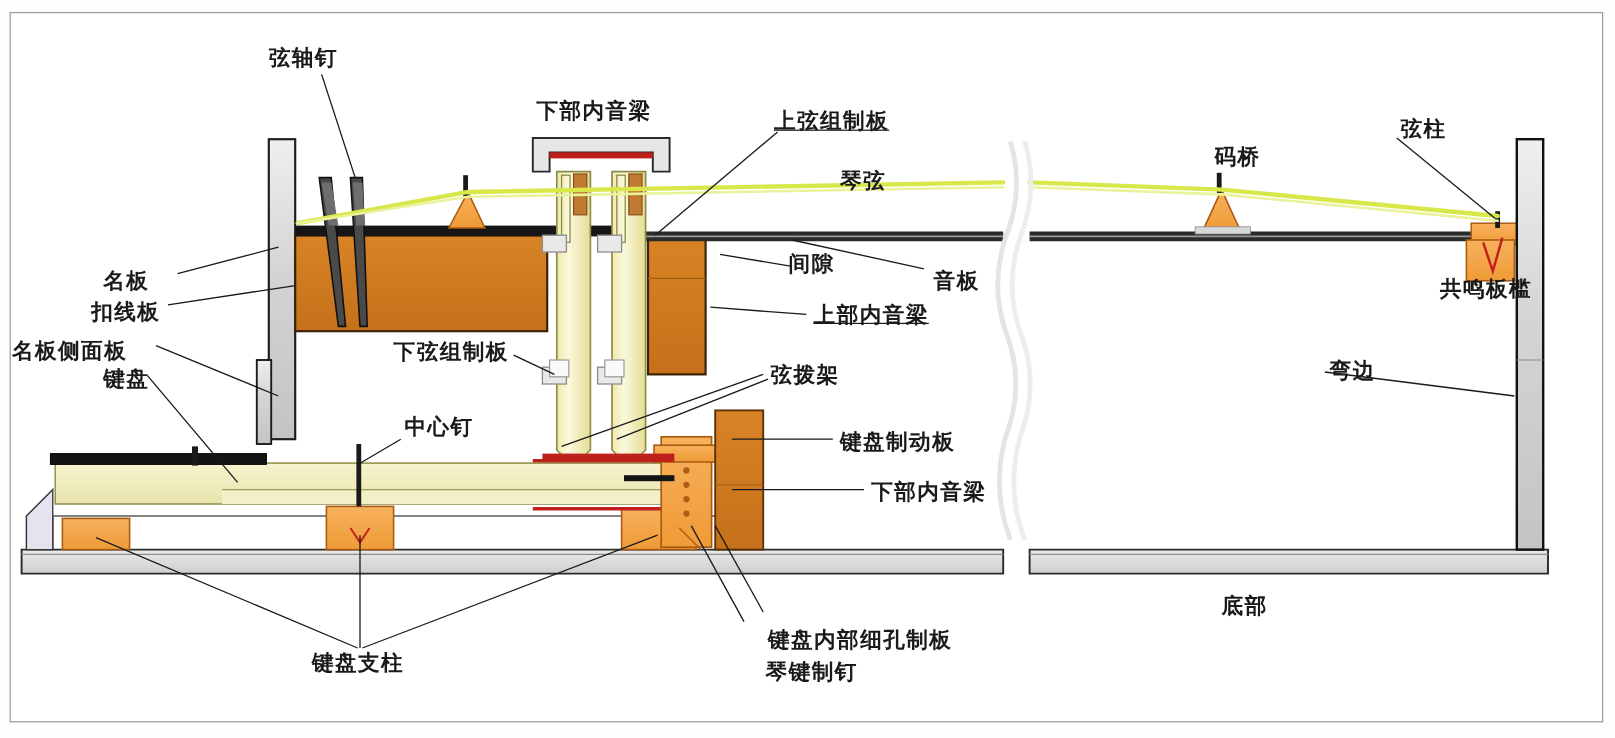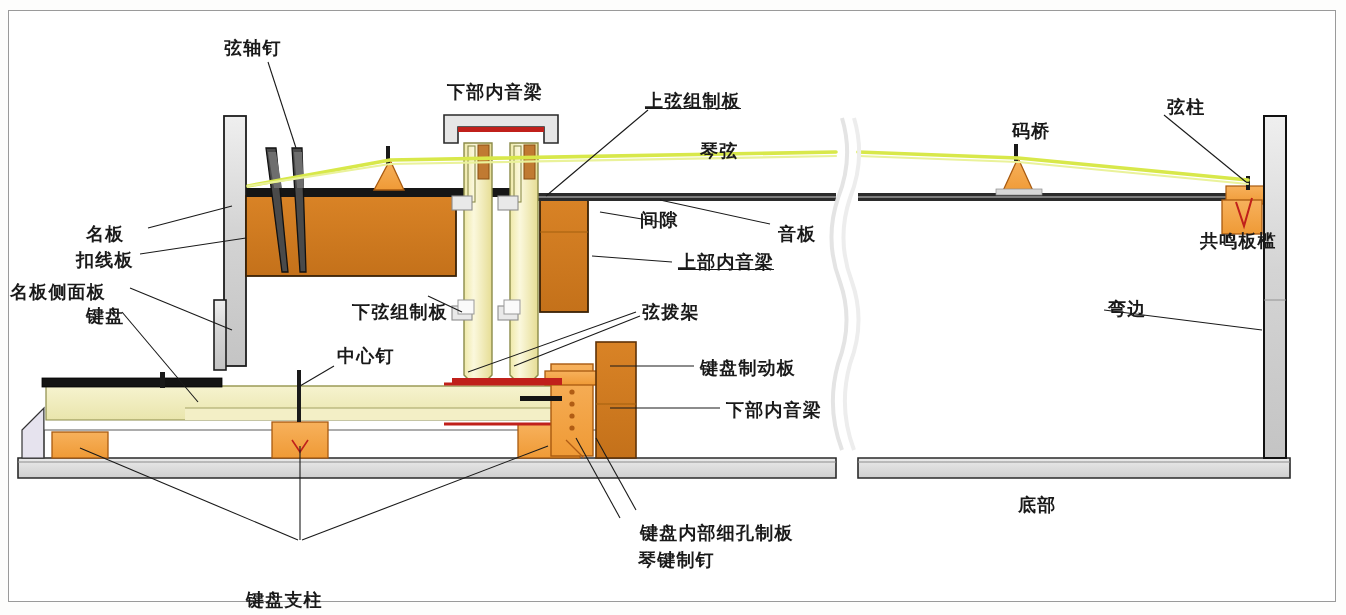--- a/index.html
+++ b/index.html
@@ -223,27 +223,27 @@
   <div class="lbl" style="left:224px;top:36px;">弦轴钉</div>
   <div class="lbl" style="left:447px;top:80px;">下部内音梁</div>
   <div class="lbl" style="left:645px;top:89px;text-decoration:underline;">上弦组制板</div>
   <div class="lbl" style="left:700px;top:139px;text-align:right;">琴弦</div>
   <div class="lbl" style="left:998px;top:119px;margin-left:14px;">码桥</div>
   <div class="lbl" style="left:1167px;top:95px;">弦柱</div>
   <div class="lbl" style="left:86px;top:222px;">名板</div>
   <div class="lbl" style="left:76px;top:248px;text-align:center;">扣线板</div>
   <div class="lbl" style="left:10px;top:280px;">名板侧面板</div>
   <div class="lbl" style="left:86px;top:304px;text-align:center;">键盘</div>
-  <div class="lbl" style="left:640px;top:208px;">间隙</div>
+  <div class="lbl" style="left:657px;top:208px;">间隙</div>
   <div class="lbl" style="left:778px;top:222px;">音板</div>
   <div class="lbl" style="left:678px;top:250px;text-decoration:underline;">上部内音梁</div>
   <div class="lbl" style="left:1168px;top:229px;margin-left:32px;">共鸣板槛</div>
-  <div class="lbl" style="left:328px;top:300px;margin-left:24px;">下弦组制板</div>
+  <div class="lbl" style="left:328px;top:281px;">下弦组制板</div>
   <div class="lbl" style="left:642px;top:300px;">弦拨架</div>
   <div class="lbl" style="left:1108px;top:297px;">弯边</div>
   <div class="lbl" style="left:337px;top:344px;">中心钉</div>
   <div class="lbl" style="left:700px;top:356px;">键盘制动板</div>
   <div class="lbl" style="left:726px;top:398px;">下部内音梁</div>
   <div class="lbl" style="left:1018px;top:493px;">底部</div>
-  <div class="lbl" style="left:246px;top:540px;margin-top:48px;">键盘支柱</div>
+  <div class="lbl" style="left:260px;top:540px;">键盘支柱</div>
   <div class="lbl" style="left:640px;top:521px;">键盘内部细孔制板</div>
   <div class="lbl" style="left:638px;top:548px;">琴键制钉</div>
 </div>
 
 </body></html>

